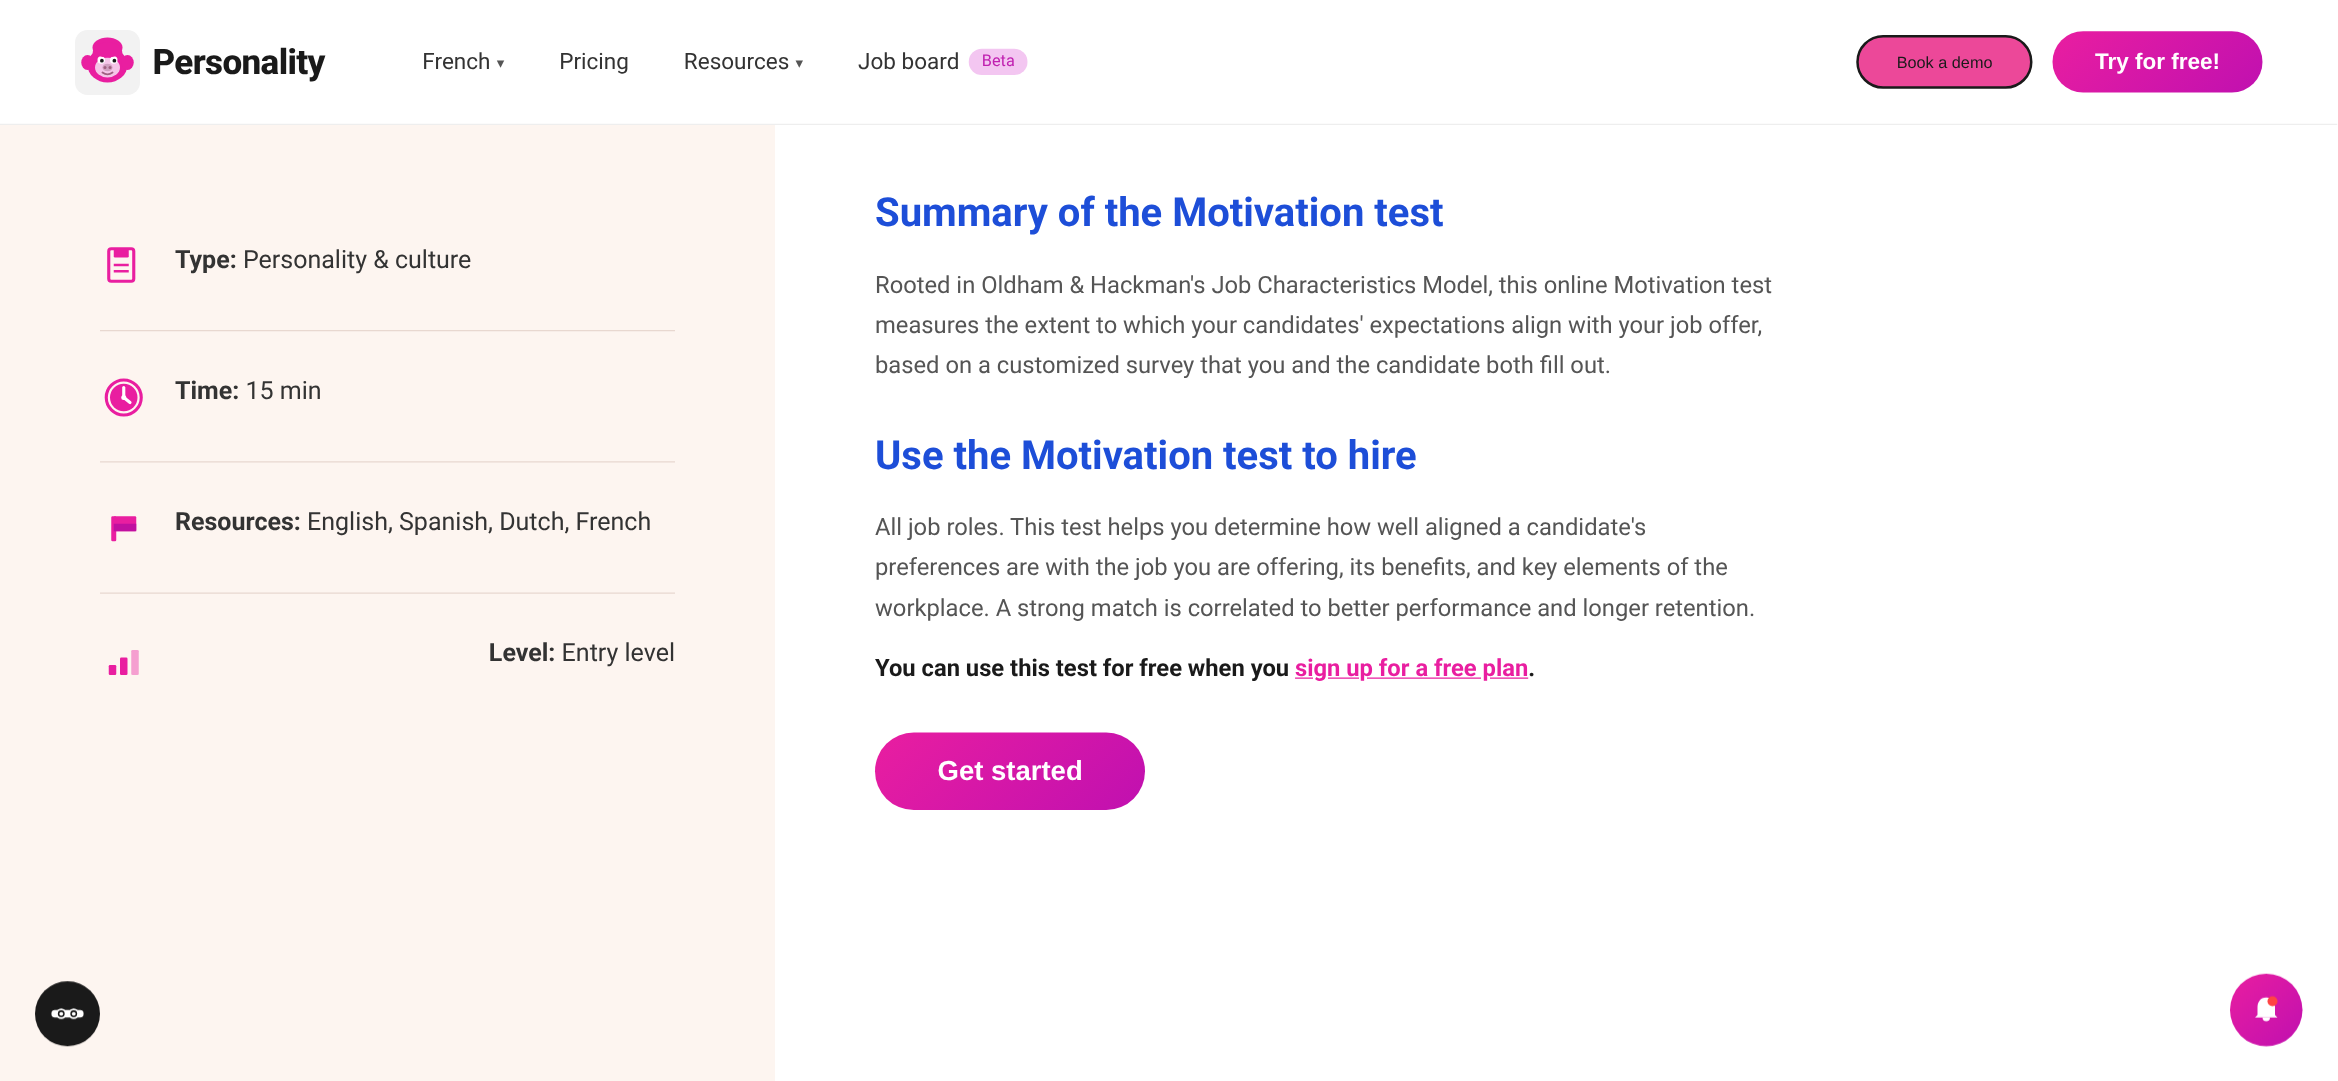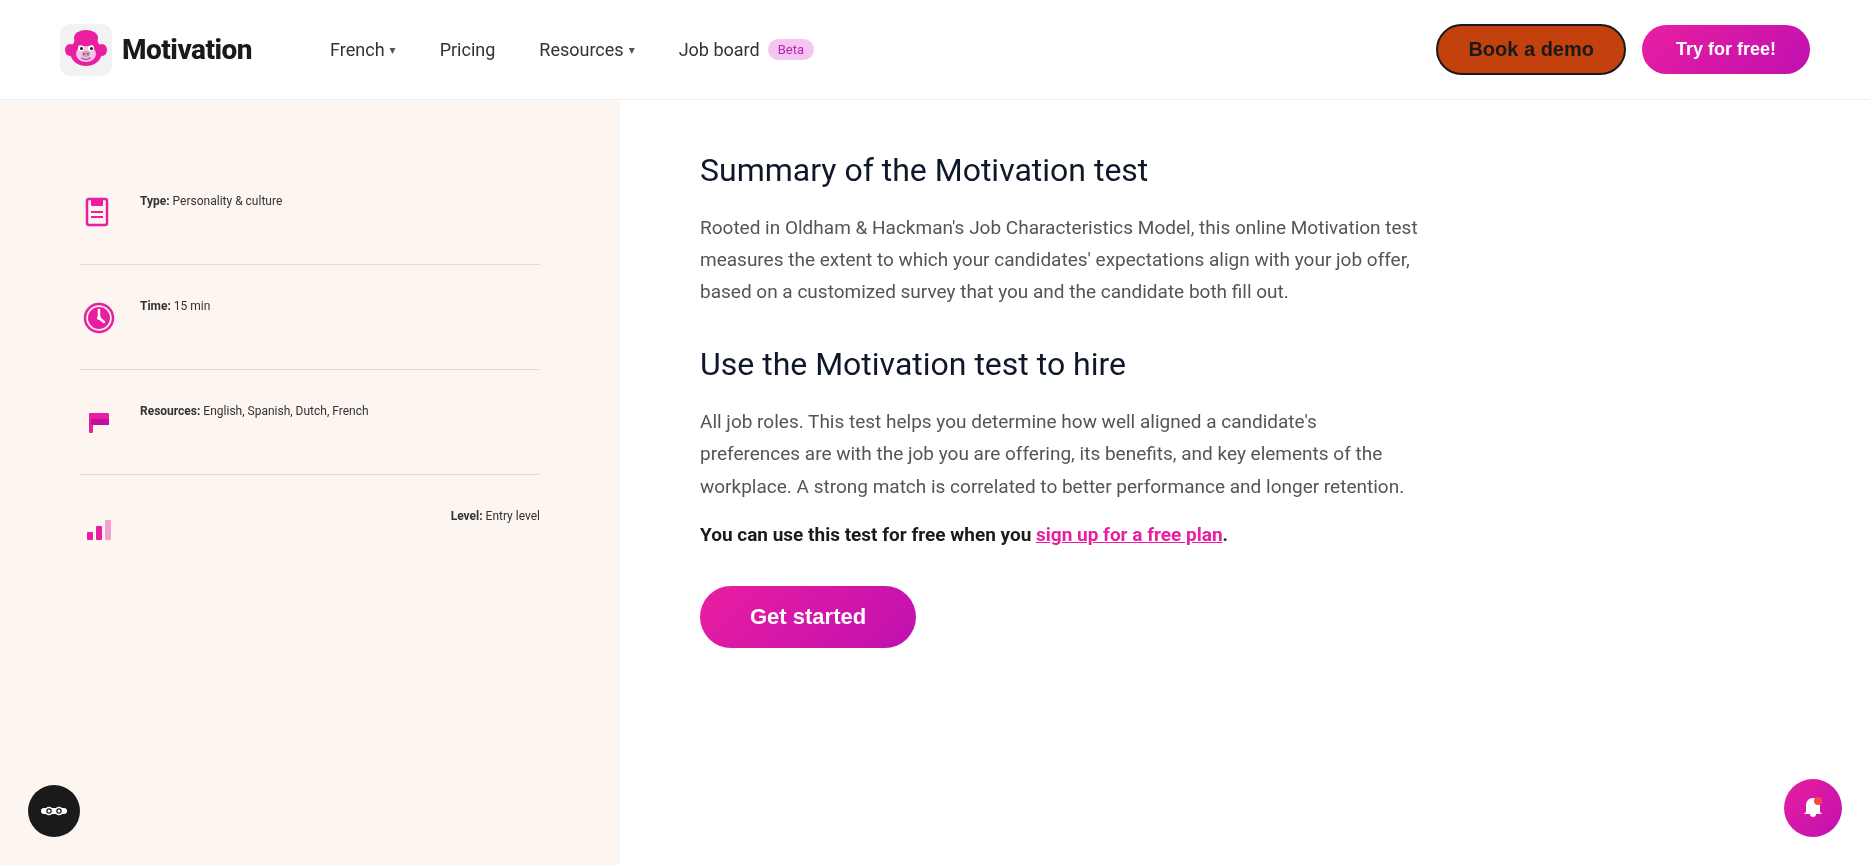--- a/index.html
+++ b/index.html
@@ -76,23 +76,23 @@
     .nav-actions {
       display: flex;
       align-items: center;
       gap: 16px;
       margin-left: auto;
     }
     .btn-demo {
       padding: 12px 30px;
       border: 2px solid #1a1a1a;
       border-radius: 50px;
-      background: #c2410c;
-      font-size: 20px;
-      font-weight: 700;
+      background: #ec4899;
+      font-size: 13px;
+      font-weight: 400;
       cursor: pointer;
       color: #1a1a1a;
     }
     .btn-free {
       padding: 14px 34px;
       border: none;
       border-radius: 50px;
       background: #e91ea0;
       background: linear-gradient(135deg, #e91ea0, #c010b0);
       color: #fff;
@@ -133,38 +133,38 @@
     .sidebar-icon {
       width: 38px;
       height: 38px;
       flex-shrink: 0;
       display: flex;
       align-items: center;
       justify-content: center;
       margin-top: 2px;
     }
     .sidebar-label {
-      font-size: 12px;
+      font-size: 20px;
       color: #333;
       line-height: 1.5;
     }
     .sidebar-label strong {
       font-weight: 700;
     }
 
     
     .main-content {
       flex: 1;
       padding: 50px 100px 60px 80px;
       background: #fff;
     }
     .section-title {
       font-size: 32px;
-      font-weight: 400;
-      color: #0f172a;
+      font-weight: 700;
+      color: #1d4ed8;
       margin-bottom: 20px;
       line-height: 1.3;
     }
     .section-text {
       font-size: 19px;
       color: #555;
       line-height: 1.7;
       margin-bottom: 36px;
       max-width: 720px;
     }
@@ -253,21 +253,21 @@
 
       <ellipse cx="26" cy="30" rx="4" ry="3" fill="#d0a0c0"></ellipse>
       <circle cx="24" cy="30" r="1.2" fill="#a06080"></circle>
       <circle cx="28" cy="30" r="1.2" fill="#a06080"></circle>
 
       <path d="M22 34 Q26 37 30 34" stroke="#a06080" stroke-width="1.5" fill="none" stroke-linecap="round"></path>
 
       <ellipse cx="26" cy="14" rx="12" ry="8" fill="#e91ea0"></ellipse>
       <path d="M14 20 Q14 10 26 10 Q38 10 38 20" fill="#e91ea0"></path>
     </svg>
-    <span class="logo-text">Motivation</span>
+    <span class="logo-text">Personality</span>
   </a>
 
   <div class="nav-links">
     <a class="nav-link" href="#">
       <span>French</span>
       <span class="chevron">▾</span>
     </a>
     <a class="nav-link" href="#">
       <span>Pricing</span>
     </a>

